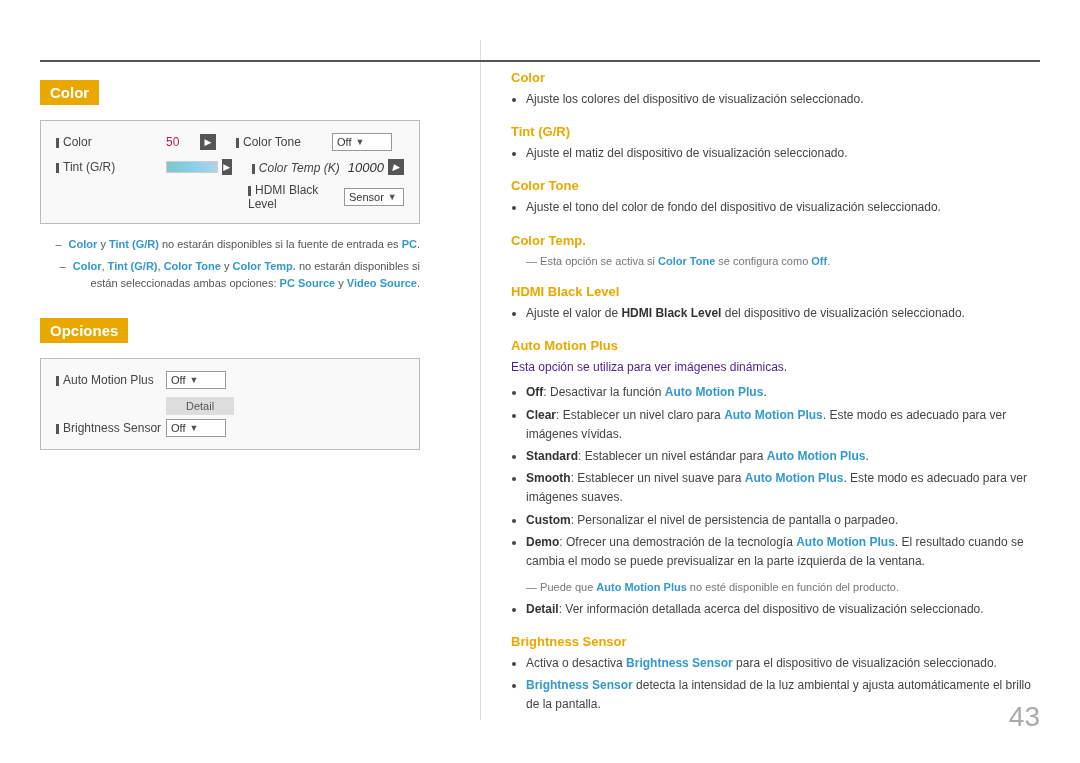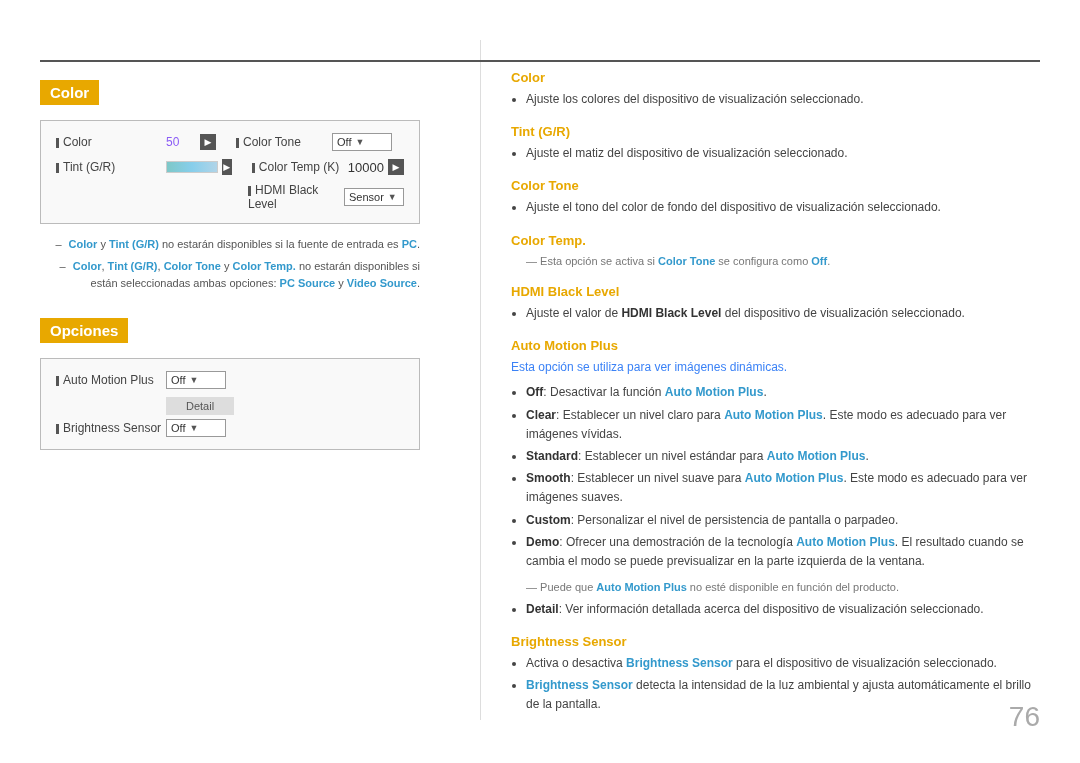--- a/index.html
+++ b/index.html
@@ -98,21 +98,21 @@
     }
 
     .setting-value {
       display: flex;
       align-items: center;
       gap: 4px;
     }
 
     .value-number {
       font-size: 12px;
-      color: #8b5cf6;
+      color: #be185d;
       min-width: 30px;
     }
 
     .arrow-btn {
       width: 16px;
       height: 16px;
       background: #555;
       color: #fff;
       font-size: 9px;
       display: flex;
@@ -198,21 +198,21 @@
       margin-bottom: 5px;
       margin-top: 15px;
     }
 
     .right-section-title:first-child {
       margin-top: 0;
     }
 
     .right-text {
       font-size: 12px;
-      color: #3b82f6;
+      color: #4c1d95;
       line-height: 1.6;
       margin-bottom: 6px;
     }
 
     .bullet-list {
       padding-left: 15px;
       margin-bottom: 8px;
     }
 
     .bullet-list li {
@@ -287,21 +287,21 @@
         </div>
       </div>
 
       <div class="settings-row">
         <div class="setting-label">
           <span class="bar"></span>Tint (G/R)
         </div>
         <div class="tint-bar"></div>
         <div class="arrow-btn" style="margin-left:4px;">▶</div>
 
-        <div style="margin-left:20px; display:flex; align-items:center; gap:6px;">
+        <div style="margin-left:20px; display:flex; align-items:flex-end; gap:6px;font-style:italic;">
           <div class="setting-label" style="width:90px;">
             <span class="bar"></span>Color Temp (K)
           </div>
           <div class="setting-value">
             <span>10000</span>
             <div class="arrow-btn">▶</div>
           </div>
         </div>
       </div>
 
@@ -403,15 +403,15 @@
     </ul>
 
     <div class="right-section-title">Brightness Sensor</div>
     <ul class="bullet-list">
       <li>Activa o desactiva <span class="bold-blue">Brightness Sensor</span> para el dispositivo de visualización seleccionado.</li>
       <li><span class="bold-blue">Brightness Sensor</span> detecta la intensidad de la luz ambiental y ajusta automáticamente el brillo de la pantalla.</li>
     </ul>
 
   </div>
 
-  <div class="page-number">76</div>
+  <div class="page-number">43</div>
 
 </div>
 
 </body></html>

